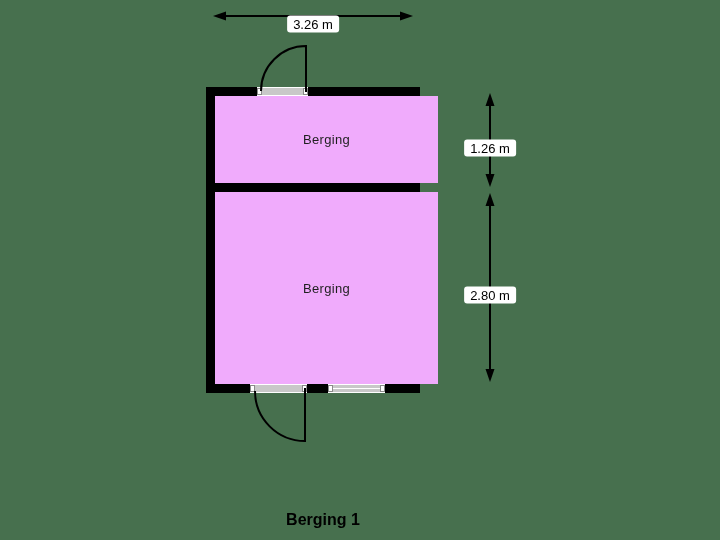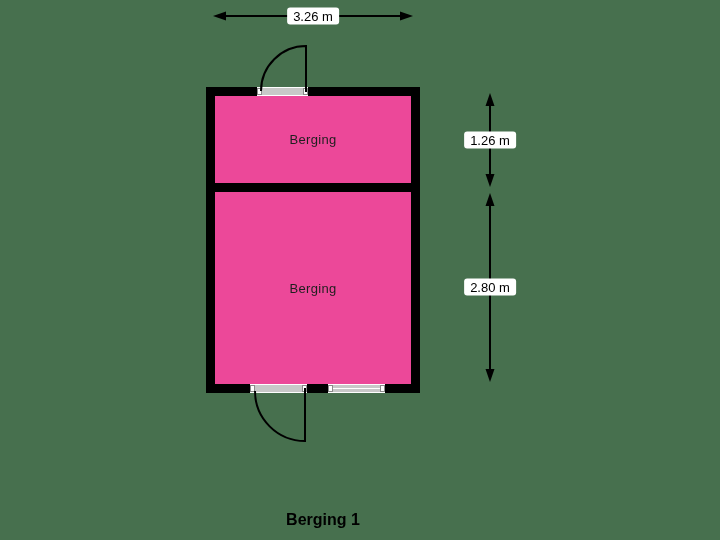--- a/index.html
+++ b/index.html
@@ -13,22 +13,22 @@
 
   
   .building {
     position: absolute;
     left: 206px; top: 87px;
     width: 214px; height: 306px;
     background: #000000;
   }
   .room {
     position: absolute;
-    left: 9px; width: 196px;
-    background: #ec4899;
+    left: 9px; width: 223px;
+    background: #f0abfc;
     display: flex; align-items: center; justify-content: center;
   }
   .room-top    { top: 9px;   height: 87px;  }
   .room-bottom { top: 105px; height: 192px; }
   .room-label  { font-size: 13px; color: #1f1f1f; letter-spacing: .3px; }
 
   
   .opening {
     position: absolute;
     height: 9px;
@@ -64,20 +64,21 @@
   .dim-label {
     position: absolute;
     transform: translate(-50%, -50%);
     background: #ffffff;
     color: #000000;
     font-size: 13px;
     line-height: 15px;
     padding: 1px 6px;
     border-radius: 3px;
     white-space: nowrap;
+    margin-top: 8px;
   }
   .dim-width  { left: 313px; top: 16px;  }
   .dim-room1  { left: 490px; top: 140px; }
   .dim-room2  { left: 490px; top: 287px; }
 
   
   .plan-title {
     position: absolute;
     left: 323px; top: 520px;
     transform: translate(-50%, -50%);

